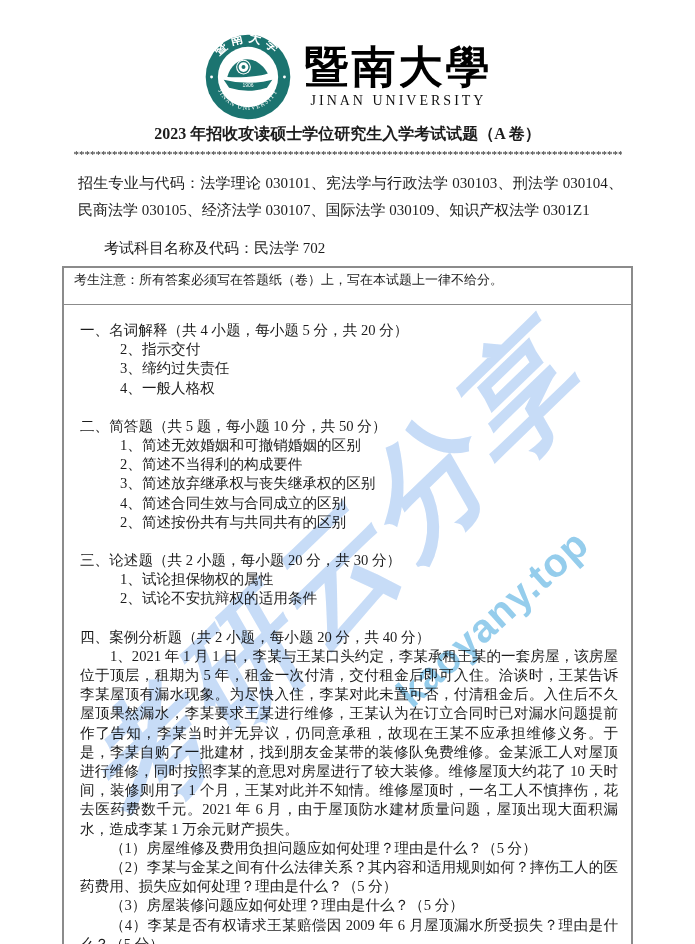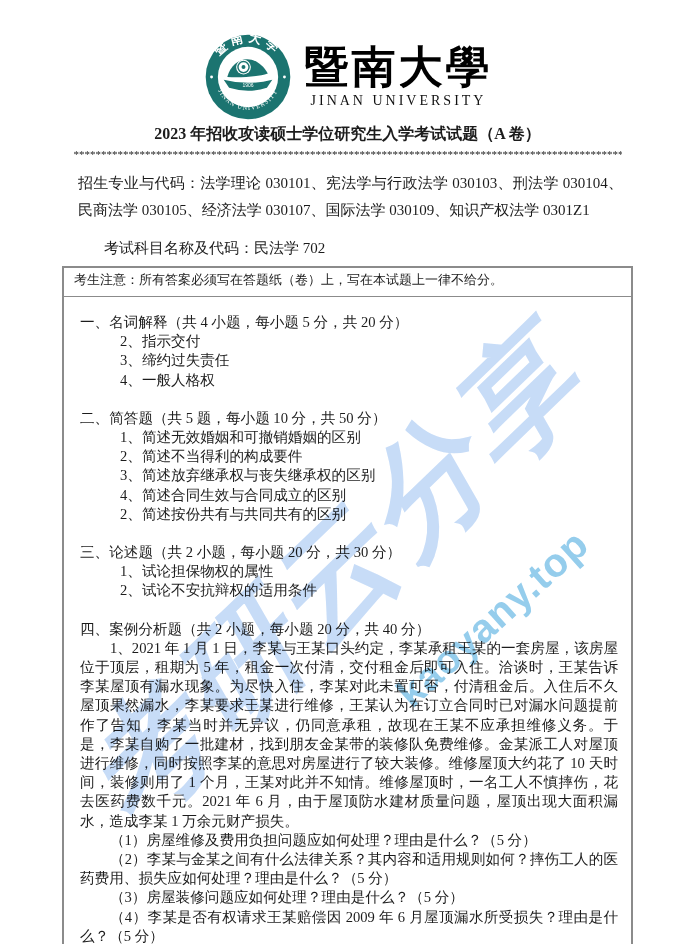--- a/index.html
+++ b/index.html
@@ -18,21 +18,21 @@
   .wordmark .cn { font-size:44px; font-weight:900; letter-spacing:3px; line-height:1.05; color:#000000; }
   .wordmark .en { font-size:14px; letter-spacing:3px; margin-top:1px; color:#111; }
   .exam-title { text-align:center; font-size:16px; font-weight:bold; margin-top:2px; }
   .stars { width:548px; margin:3px auto 0; font-size:11px; line-height:12px; white-space:nowrap; overflow:hidden; color:#222; }
 
   .majors { margin:10px 72px 0 78px; font-size:15px; line-height:27px; text-align:justify; }
   .subject { margin:13px 72px 0 104px; font-size:15px; line-height:22px; }
 
   
   .qtable { margin:7px 0 0 62px; width:571px; border:2px solid #8b8b8b; }
-  .notice { padding:3px 10px 8px; font-size:13px; line-height:17px; border-bottom:1.5px solid #8b8b8b; }
+  .notice { padding:3px 10px 16px; font-size:13px; line-height:17px; border-bottom:1.5px solid #8b8b8b; }
   .qbody { padding:4px 13px 9px 16px; font-size:14.6px; line-height:19.2px; }
   .section { margin-top:19px; }
   .section:first-child { margin-top:12px; }
   .q-item { padding-left:40px; }
   .case-text { text-indent:2.05em; text-align:justify; }
   .sub-q { text-indent:2.05em; text-align:justify; }
 
   
   .wm { position:absolute; pointer-events:none; mix-blend-mode:multiply; white-space:nowrap; z-index:6; }
   .wm-cn {

